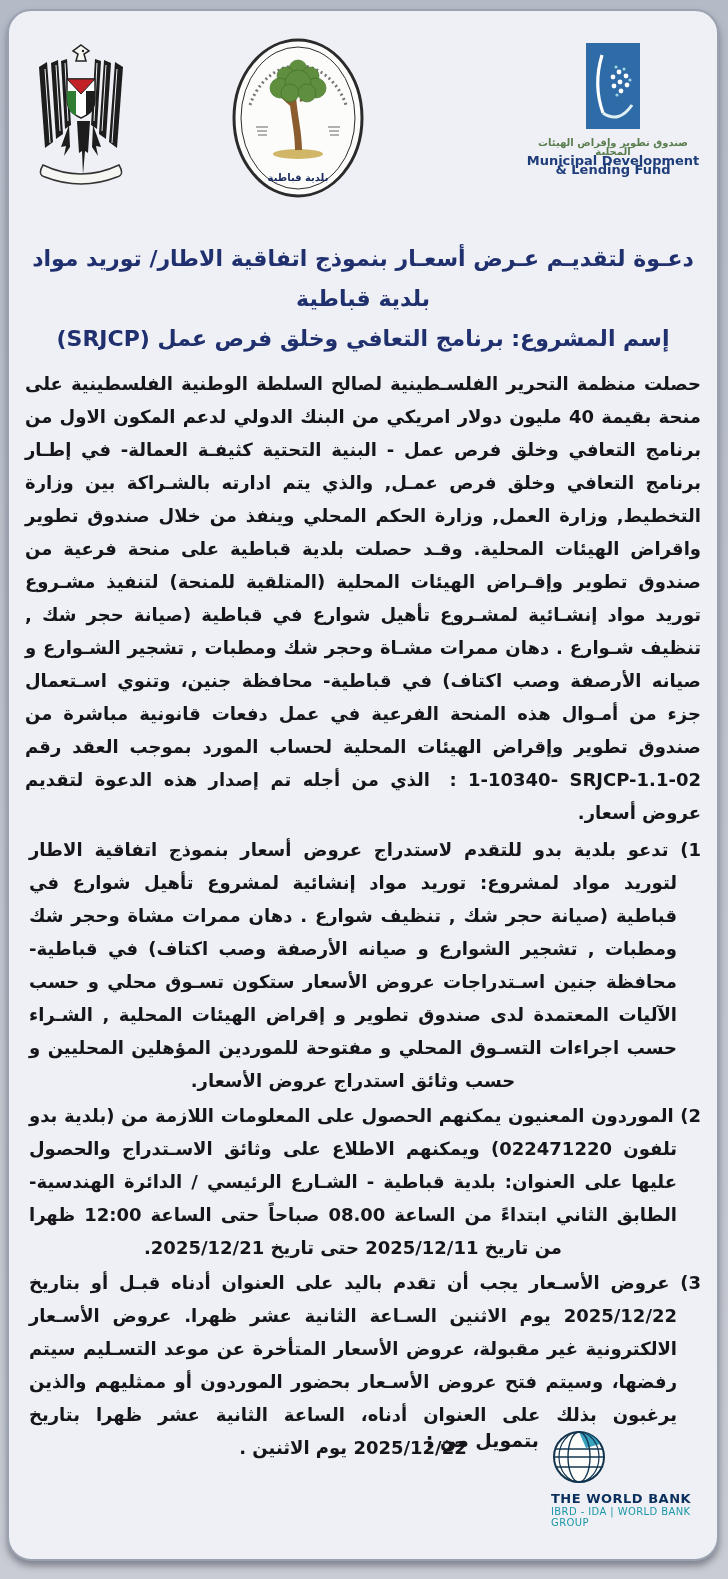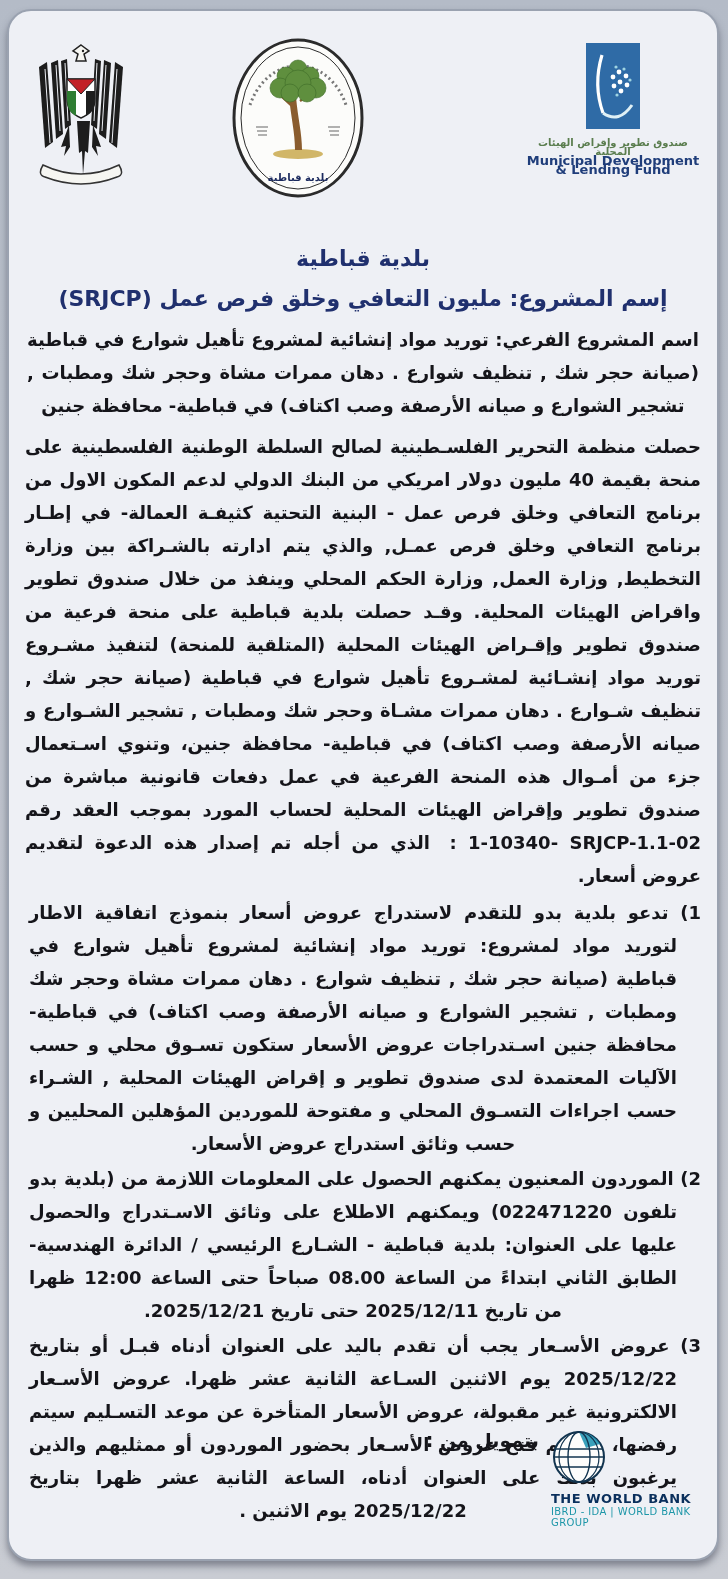--- a/index.html
+++ b/index.html
@@ -141,25 +141,25 @@
             <path d="M66,86 l8,22 -5,-1 2,10 -6,-9 Z"></path>
           </g>
 
           <path d="M16,126 Q54,144 92,126 q6,10 -2,12 q-36,14 -72,0 q-8,-2 -2,-12 Z" fill="#f6f6f2" stroke="#333" stroke-width="1.5"></path>
         </svg>
       </span>
     </div>
   </div>
 
   <div class="title">
+    <div>دعـوة لتقديـم عـرض أسعـار بنموذج اتفاقية الاطار/ توريد مواد</div>
     <div>بلدية قباطية</div>
-    <div>إسم المشروع: مليون التعافي وخلق فرص عمل (SRJCP)</div>
+    <div>إسم المشروع: برنامج التعافي وخلق فرص عمل (SRJCP)</div>
   </div>
 
-  <p class="sub">اسم المشروع الفرعي: توريد مواد إنشائية لمشروع تأهيل شوارع في قباطية (صيانة حجر شك , تنظيف شوارع . دهان ممرات مشاة وحجر شك ومطبات , تشجير الشوارع و صيانه الأرصفة وصب اكتاف)  في  قباطية- محافظة جنين</p>
 
   <p class="para"><span>حصلت منظمة التحرير الفلسـطينية لصالح السلطة الوطنية الفلسطينية على منحة بقيمة 40 مليون دولار امريكي  من البنك الدولي لدعم المكون الاول من برنامج التعافي وخلق فرص عمل - البنية التحتية كثيفـة العمالة- في إطـار برنامج التعافي وخلق فرص عمـل, والذي يتم ادارته بالشـراكة بين وزارة التخطيط, وزارة العمل, وزارة الحكم المحلي وينفذ من خلال صندوق تطوير واقراض الهيئات المحلية. وقـد حصلت بلدية قباطية على منحة فرعية من صندوق تطوير وإقـراض الهيئات المحلية (المتلقية للمنحة) لتنفيذ مشـروع  توريد مواد إنشـائية لمشـروع تأهيل شوارع في قباطية (صيانة حجر شك , تنظيف شـوارع . دهان ممرات مشـاة وحجر شك ومطبات , تشجير الشـوارع و صيانه الأرصفة وصب اكتاف)  في  قباطية- محافظة جنين، وتنوي اسـتعمال جزء من أمـوال هذه المنحة الفرعية في عمل دفعات قانونية مباشرة من صندوق تطوير وإقراض الهيئات المحلية لحساب المورد بموجب العقد رقم</span> <span class="contract" dir="ltr">: 1-10340- SRJCP-1.1-02</span> <span>الذي من أجله تم إصدار هذه الدعوة لتقديم عروض أسعار.</span></p>
 
   <div class="items">
     <p>1) تدعو بلدية  بدو للتقدم لاستدراج عروض أسعار بنموذج اتفاقية الاطار لتوريد مواد لمشروع: توريد مواد إنشائية لمشروع تأهيل شوارع في قباطية (صيانة حجر شك , تنظيف شوارع . دهان ممرات مشاة وحجر شك ومطبات , تشجير الشوارع و صيانه الأرصفة وصب اكتاف)  في  قباطية- محافظة جنين اسـتدراجات عروض الأسعار ستكون تسـوق محلي و حسب الآليات المعتمدة لدى صندوق تطوير و إقراض الهيئات المحلية ,  الشـراء حسب اجراءات التسـوق المحلي و مفتوحة للموردين المؤهلين المحليين و حسب وثائق استدراج عروض الأسعار.</p>
     <p>2) الموردون المعنيون يمكنهم الحصول على المعلومات اللازمة من (بلدية  بدو  تلفون 022471220) ويمكنهم الاطلاع على وثائق الاسـتدراج والحصول عليها على العنوان: بلدية  قباطية  - الشـارع الرئيسي / الدائرة الهندسية- الطابق الثاني  ابتداءً من الساعة 08.00 صباحاً حتى الساعة 12:00 ظهرا من تاريخ 2025/12/11 حتى تاريخ 2025/12/21.</p>
     <p>3) عروض الأسـعار يجب أن تقدم  باليد على العنوان أدناه قبـل أو بتاريخ 2025/12/22  يوم الاثنين السـاعة الثانية عشر ظهرا. عروض الأسـعار الالكترونية غير مقبولة، عروض الأسعار المتأخرة عن موعد التسـليم سيتم رفضها، وسيتم فتح عروض الأسـعار بحضور الموردون أو ممثليهم والذين يرغبون بذلك على العنوان أدناه، الساعة الثانية عشر ظهرا بتاريخ 2025/12/22 يوم الاثنين .</p>
 
   </div>
 

